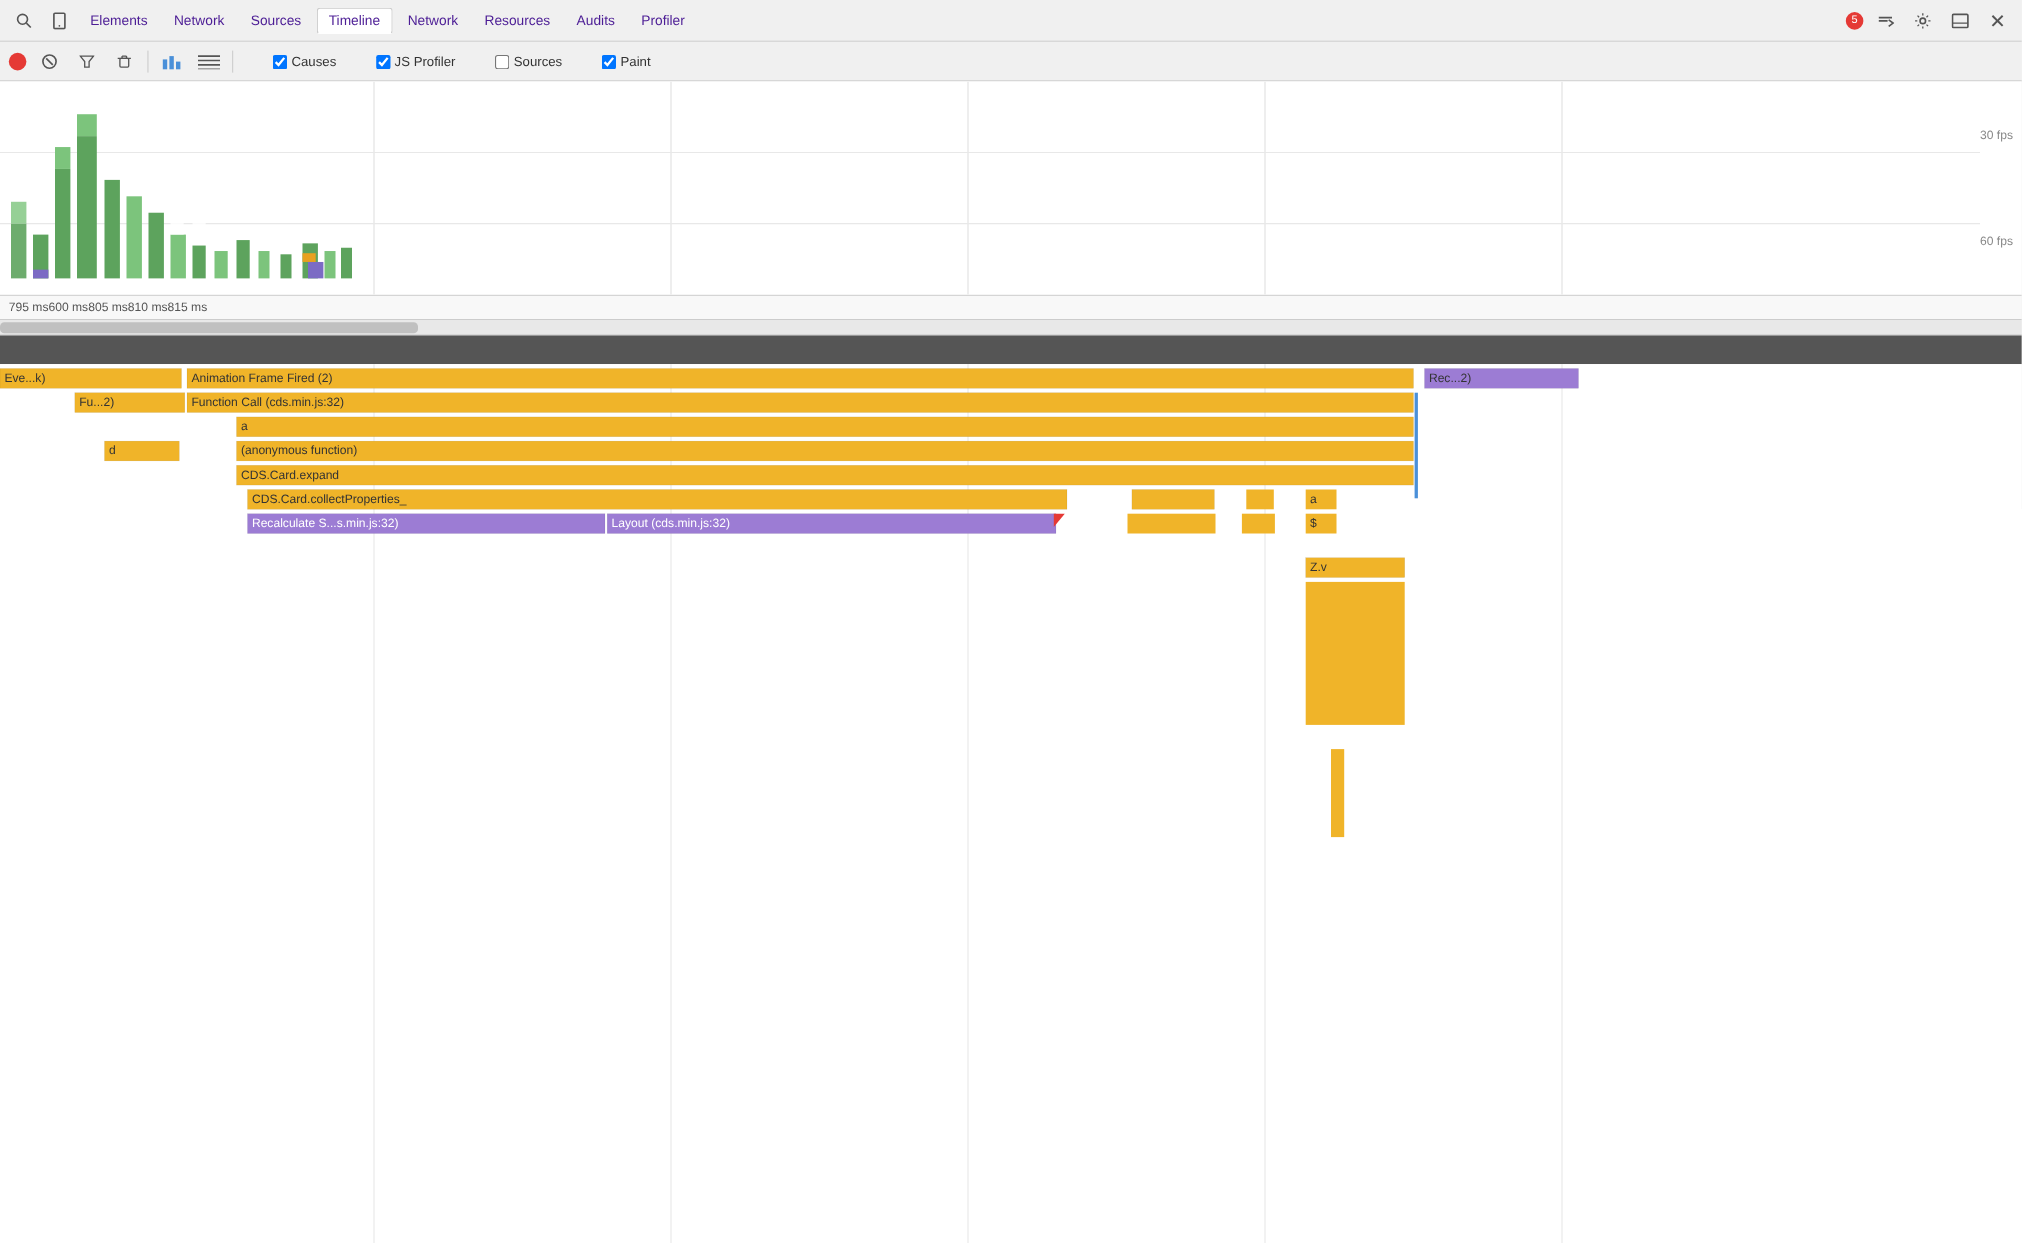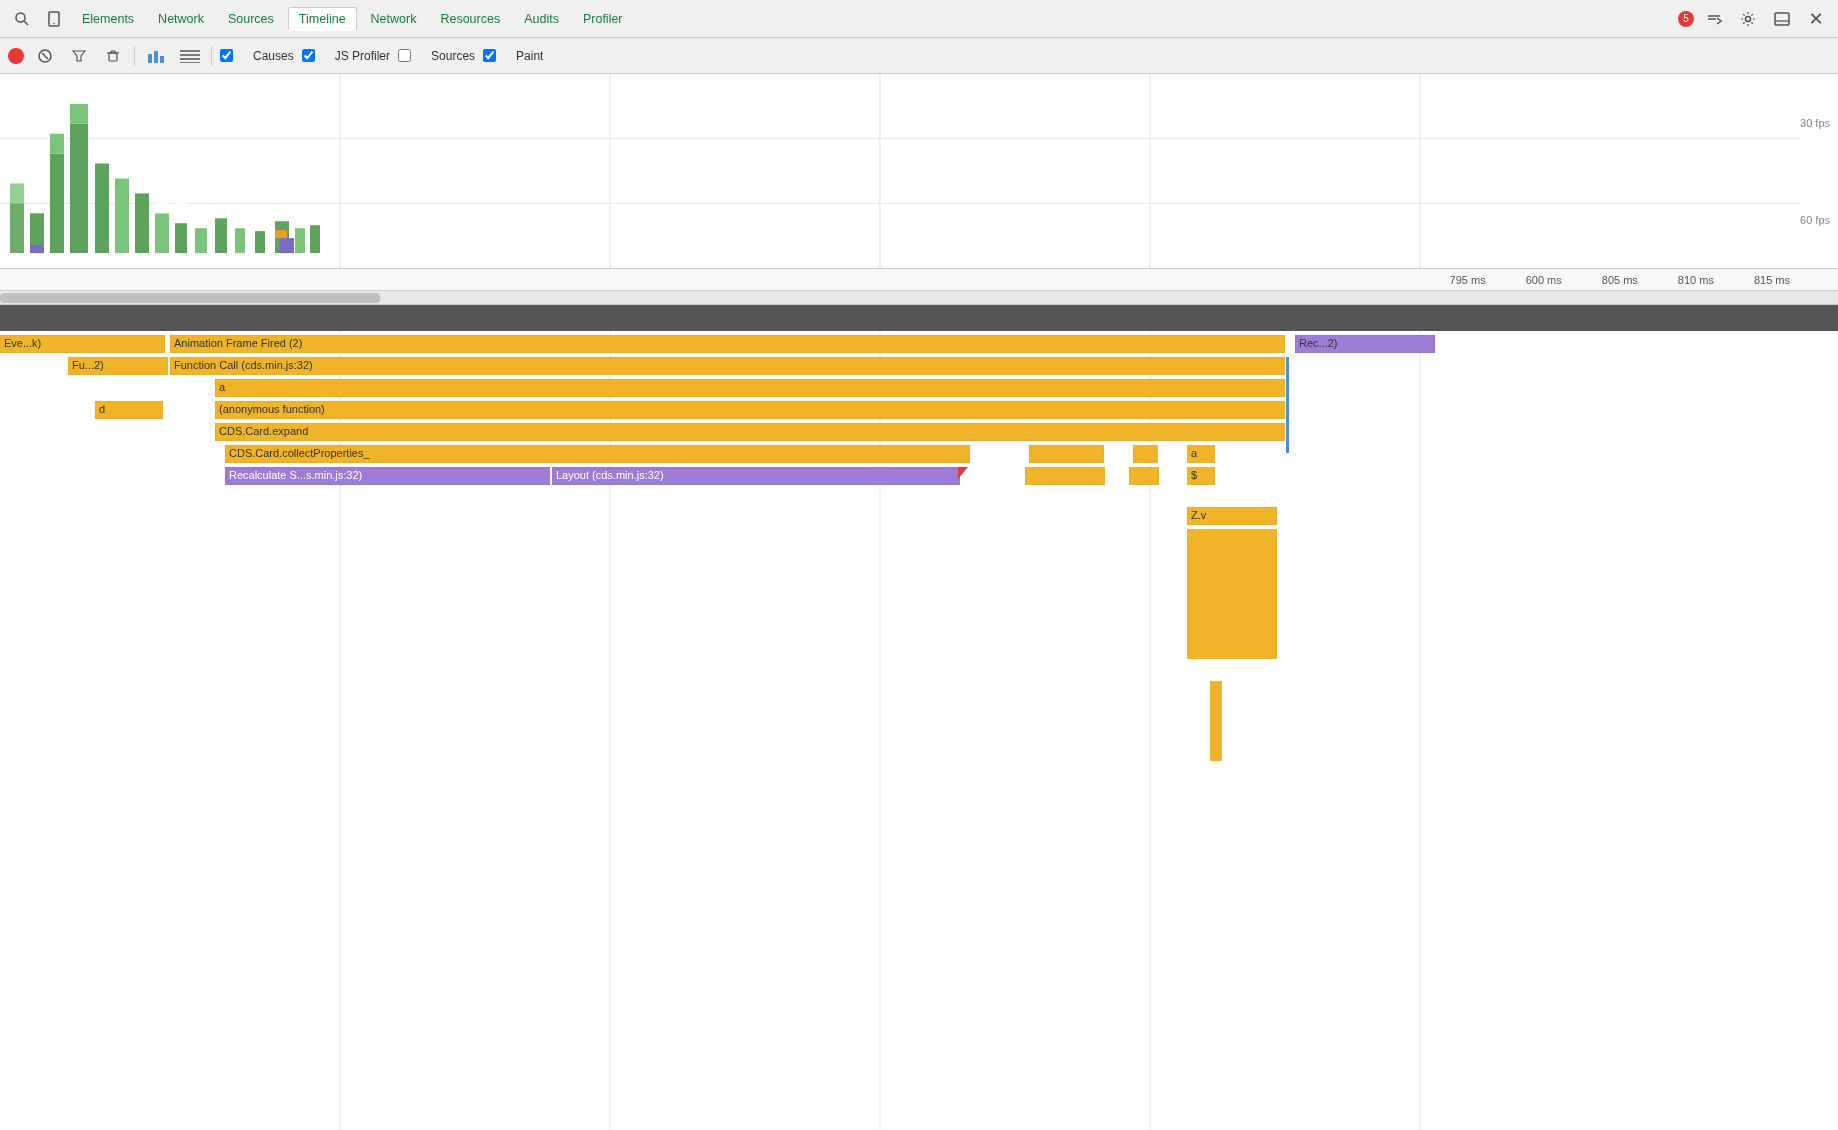--- a/index.html
+++ b/index.html
@@ -26,21 +26,21 @@
       width: 28px; height: 28px;
       display: flex; align-items: center; justify-content: center;
       cursor: pointer;
       color: #555;
       font-size: 16px;
       border-radius: 3px;
     }
     .nav-tab {
       padding: 4px 10px;
       cursor: pointer;
-      color: #15803d;
+      color: #4c1d95;
       border-radius: 3px;
       font-size: 12.5px;
       white-space: nowrap;
     }
     .nav-tab.active {
       background: #fff;
       border: 1px solid #ccc;
       border-bottom: 1px solid #fff;
     }
     .nav-spacer { flex: 1; }
@@ -78,24 +78,25 @@
       color: #555;
       font-size: 14px;
     }
     .toolbar-btn.record {
       width: 16px; height: 16px;
       background: #e53935;
       border-radius: 50%;
       cursor: pointer;
     }
     .toolbar-checkbox {
-      display: flex; align-items: flex-start; gap: 20px;
+      display: flex; align-items: flex-end; gap: 4px;
       cursor: pointer;
       font-size: 12px;
       color: #333;
+      margin-left: 28px;
     }
     .toolbar-checkbox input { cursor: pointer; }
 
     
     .timeline-chart {
       background: #fff;
       border-bottom: 1px solid #ccc;
       height: 195px;
       position: relative;
       overflow: hidden;
@@ -123,23 +124,22 @@
       border-bottom: 1px solid #ccc;
       height: 22px;
       display: flex;
       align-items: center;
       padding: 0 8px;
       position: relative;
     }
     .time-markers {
       display: flex;
       width: 100%;
-      justify-content: flex-end;
+      justify-content: flex-start;
       padding-right: 40px;
-      gap: 40px;
     }
     .time-marker {
       font-size: 11px;
       color: #555;
     }
 
     
     .scrollbar-area {
       height: 14px;
       background: #e8e8e8;

